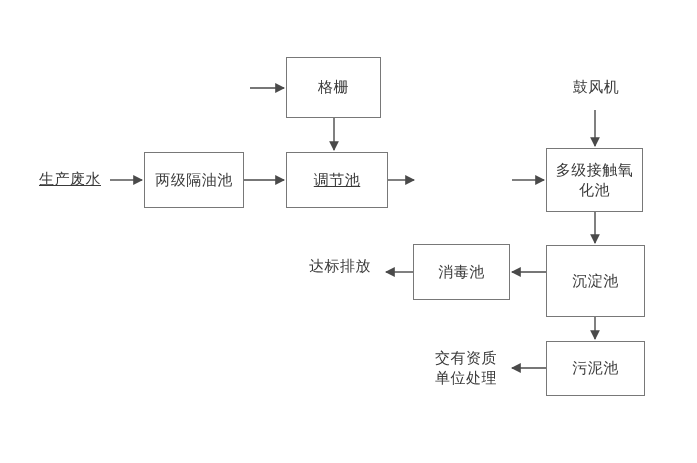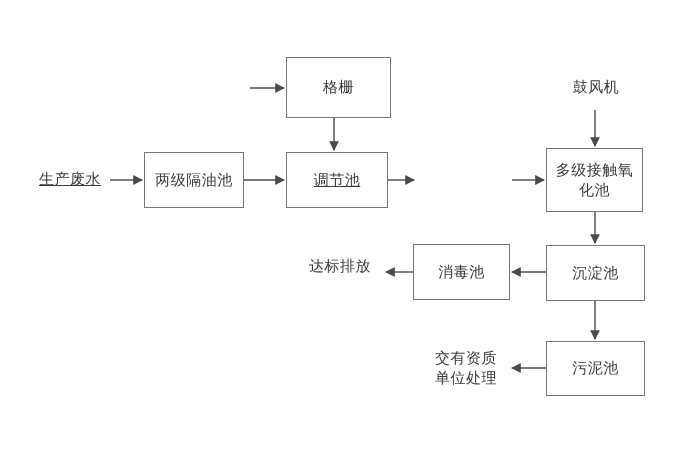--- a/index.html
+++ b/index.html
@@ -72,39 +72,39 @@
       <line x1="512" y1="180" x2="544" y2="180"></line>
       <line x1="595" y1="110" x2="595" y2="146"></line>
       <line x1="595" y1="212" x2="595" y2="243"></line>
       <line x1="546" y1="272" x2="512" y2="272"></line>
       <line x1="413" y1="272" x2="386" y2="272"></line>
       <line x1="595" y1="301" x2="595" y2="339"></line>
       <line x1="546" y1="368" x2="512" y2="368"></line>
     </g>
   </svg>
 
-  <div class="node" style="left:286px; top:57px; width:105px; height:61px;">
+  <div class="node" style="left:286px; top:57px; width:95px; height:61px;">
     <span class="node-label">格栅</span>
   </div>
 
   <div class="node" style="left:144px; top:152px; width:100px; height:56px;">
     <span class="node-label">两级隔油池</span>
   </div>
 
   <div class="node" style="left:286px; top:152px; width:102px; height:56px;text-decoration:underline;">
     <span class="node-label">调节池</span>
   </div>
 
 
   <div class="node" style="left:546px; top:148px; width:97px; height:64px;">
     <span class="node-label">多级接触氧
 化池</span>
   </div>
 
-  <div class="node" style="left:546px; top:245px; width:99px; height:56px;">
+  <div class="node" style="left:546px; top:245px; width:99px; height:72px;">
     <span class="node-label">沉淀池</span>
   </div>
 
   <div class="node" style="left:546px; top:341px; width:99px; height:55px;">
     <span class="node-label">污泥池</span>
   </div>
 
   <div class="node" style="left:413px; top:244px; width:97px; height:56px;">
     <span class="node-label">消毒池</span>
   </div>

